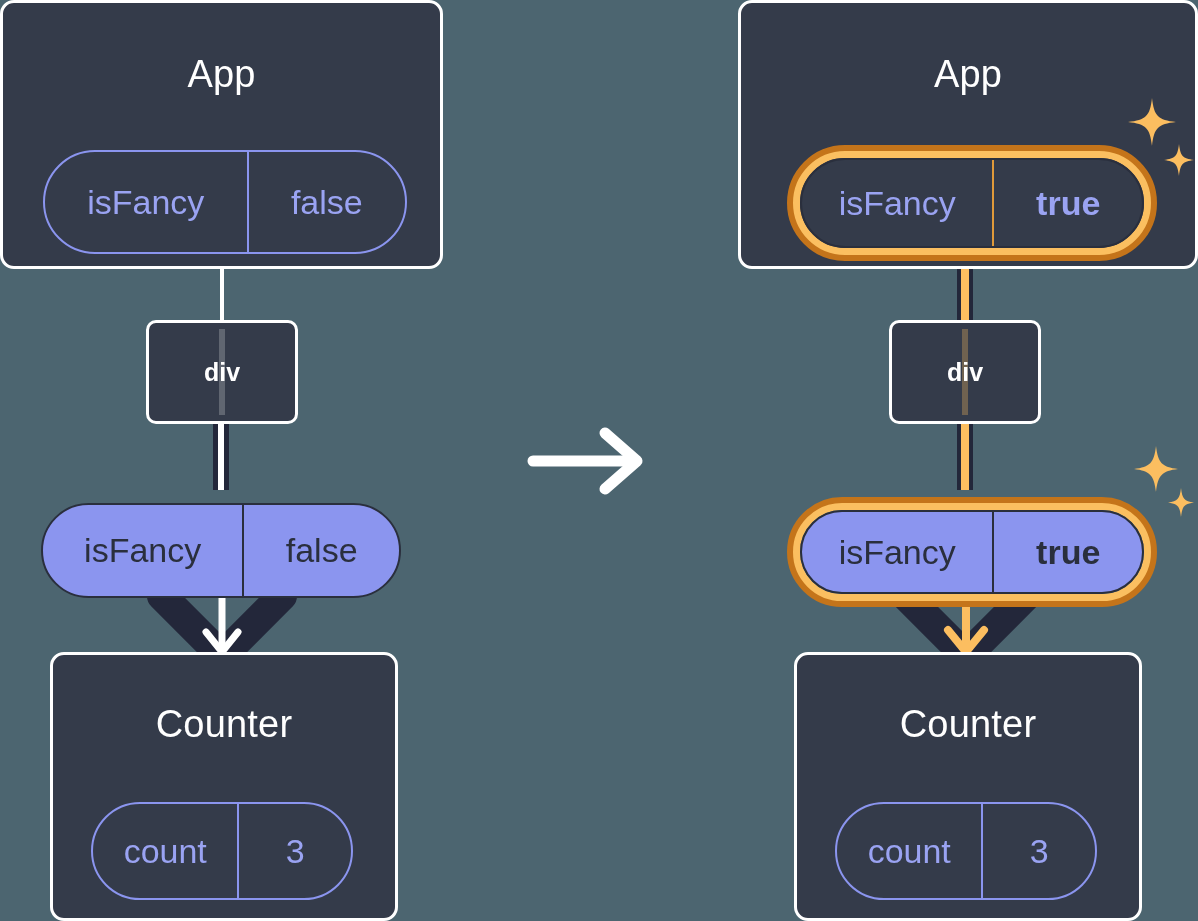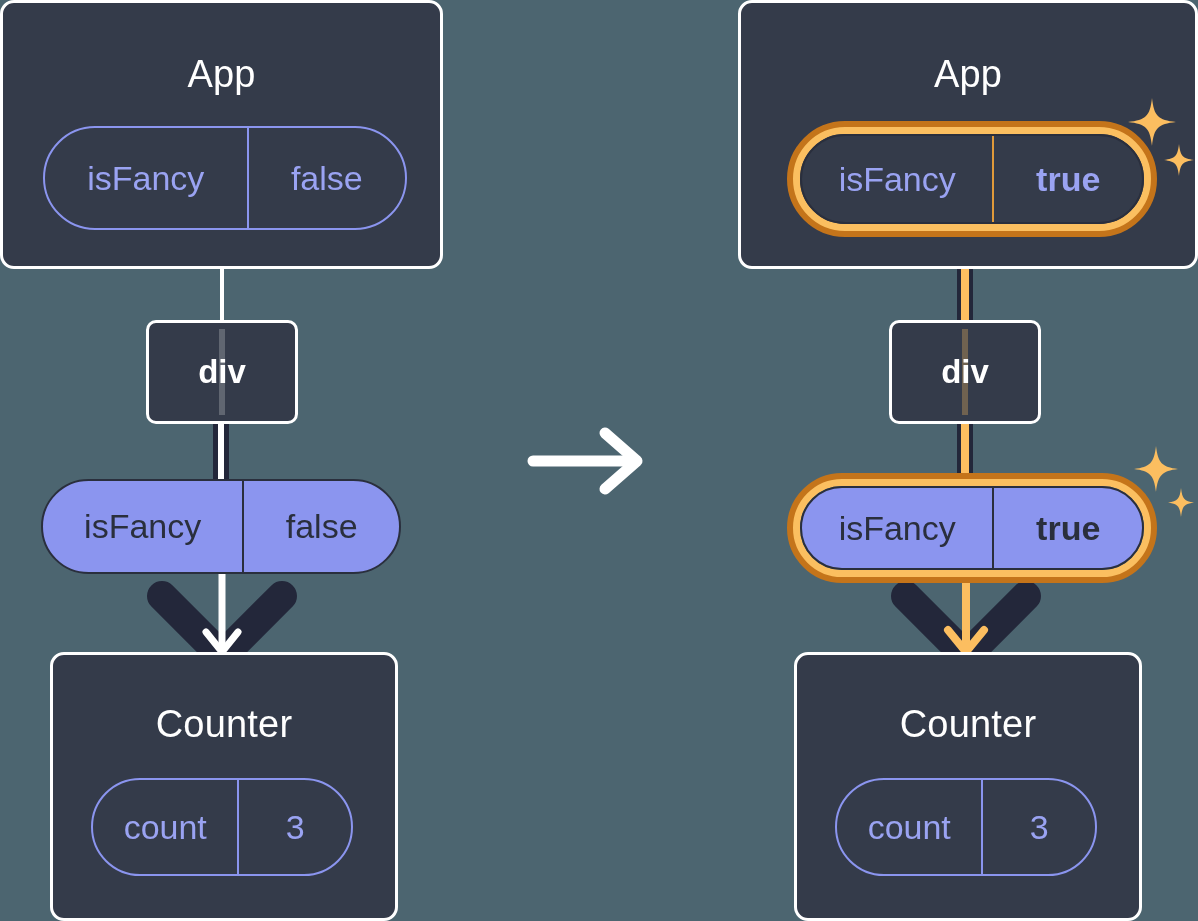--- a/index.html
+++ b/index.html
@@ -44,21 +44,21 @@
   .divbox {
     position: absolute;
     background: #343b4a;
     border: 3px solid #ffffff;
     border-radius: 10px;
     box-sizing: border-box;
     display: flex;
     align-items: center;
     justify-content: center;
     color: #ffffff;
-    font-size: 33px;
+    font-size: 25px;
     font-weight: 700;
     z-index: 6;
   }
   .divbox .lbl { position: relative; z-index: 2; }
   
   .divbox .wire-ghost {
     position: absolute;
     top: 6px;
     bottom: 6px;
     width: 6px;
@@ -70,20 +70,21 @@
   .divbox.amber .wire-ghost { background: rgba(252,190,96,0.30); }
 
   
   .pill {
     position: absolute;
     box-sizing: border-box;
     display: flex;
     align-items: stretch;
     border-radius: 999px;
     z-index: 8;
+    margin-top: 24px;
   }
   .pill .cell {
     display: flex;
     align-items: center;
     justify-content: center;
     box-sizing: border-box;
     white-space: nowrap;
   }
 
   

